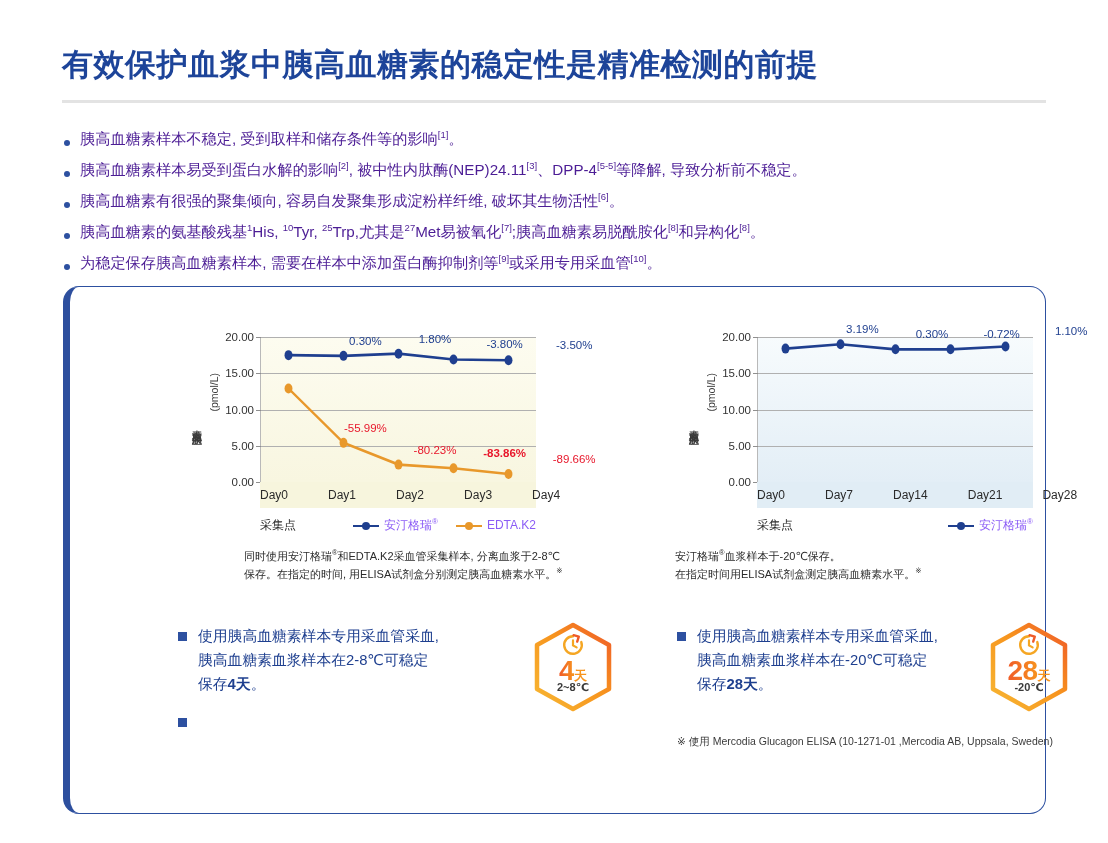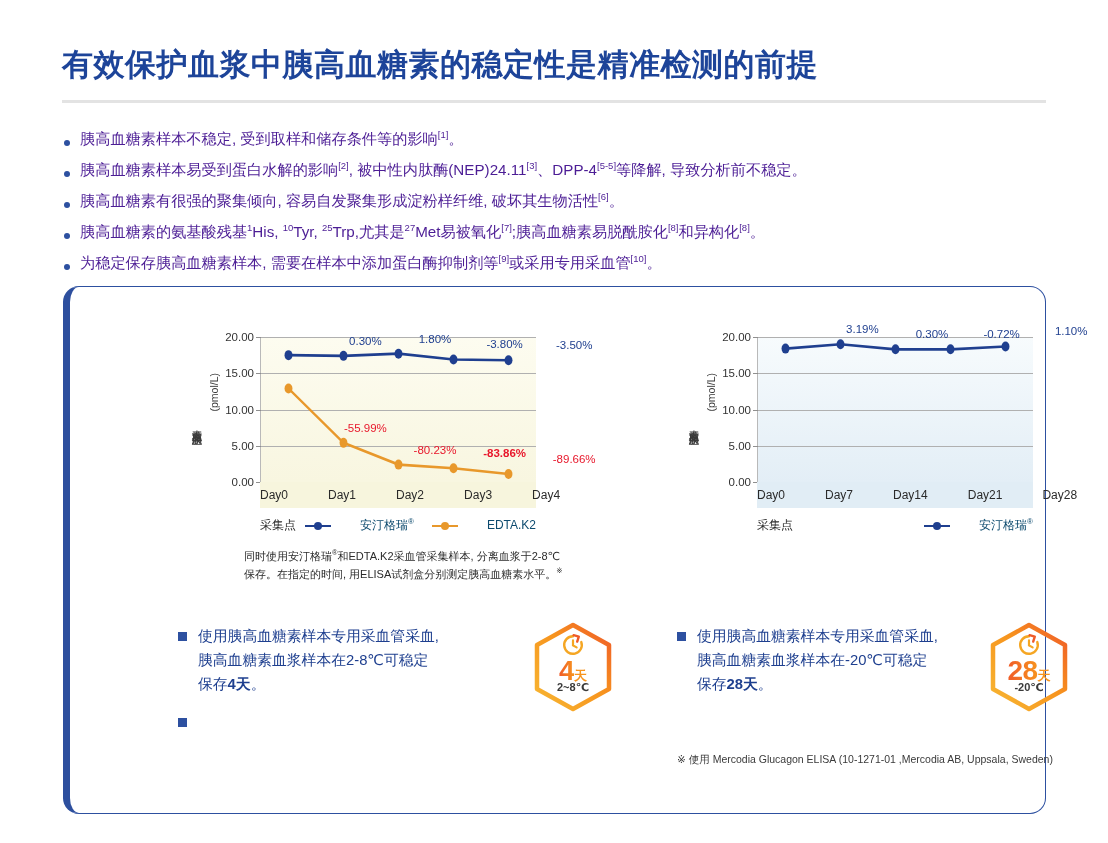--- a/index.html
+++ b/index.html
@@ -107,21 +107,21 @@
   .dlabel.blue { color: #1f3f8f; }
   .dlabel.red  { color: #e8172b; }
 
   
   .legend-row {
     position: absolute; left: 72px; right: 0; top: 178px; height: 20px;
     display: flex; align-items: center;
   }
   .legend-xtitle { font-size: 12px; color: #2a2a2a; }
   .legend-items { margin-left: auto; display: flex; align-items: center; gap: 18px; }
-  .legend-item { display: flex; align-items: center; font-size: 12px; color: #0c4a6e; gap: 24px; }
+  .legend-item { display: flex; align-items: center; font-size: 12px; color: #8b5cf6; }
   .legend-mark { width: 26px; height: 10px; position: relative; margin-right: 5px; }
   .legend-mark i {
     position: absolute; left: 0; top: 4.5px; width: 26px; height: 2.2px; display: block;
   }
   .legend-mark b {
     position: absolute; left: 9px; top: 1.5px; width: 8px; height: 8px; border-radius: 50%;
   }
   .legend-item sup { font-size: 8px; vertical-align: super; }
 
   .chart-caption {
@@ -162,21 +162,21 @@
     -webkit-background-clip: text; background-clip: text;
     color: transparent; letter-spacing: -0.5px;
   }
   .badge-num .u { font-size: 13px; font-weight: bold; color: #f7941e; }
   .badge-temp {
     position: absolute; left: 0; right: 0; top: 60px;
     text-align: center; font-size: 11px; font-weight: bold; color: #3a3a3a;
   }
 
   .footnote {
-    position: absolute; left: 607px; top: 466px;
+    position: absolute; left: 607px; top: 448px;
     font-size: 10.5px; color: #3a3a3a; white-space: nowrap;
   }
 </style>
 </head>
 <body>
 
 <div id="page">
 
   <div class="page-title">有效保护血浆中胰高血糖素的稳定性是精准检测的前提</div>
   <div class="title-rule"></div>
@@ -329,20 +329,21 @@
               <span class="legend-item">
                 <span class="legend-mark">
                   <i style="background:#1f3f8f"></i>
                   <b style="background:#1f3f8f"></b>
                 </span>
                 <span>安汀格瑞<sup>®</sup></span>
               </span>
             </span>
           </div>
         </div>
+      <div class="chart-caption right">安汀格瑞<sup>®</sup>血浆样本于-20℃保存。<br>在指定时间用ELISA试剂盒测定胰高血糖素水平。<sup>※</sup></div>
     </div>
 
     <div class="concl left">
         <div class="concl-row">
           <span class="sq"></span>
           <span class="concl-text">使用胰高血糖素样本专用采血管采血,<br>胰高血糖素血浆样本在2-8℃可稳定<br>保存<b>4天</b>。</span>
         </div>
         <div class="concl-row">
           <span class="sq"></span>
         </div>

